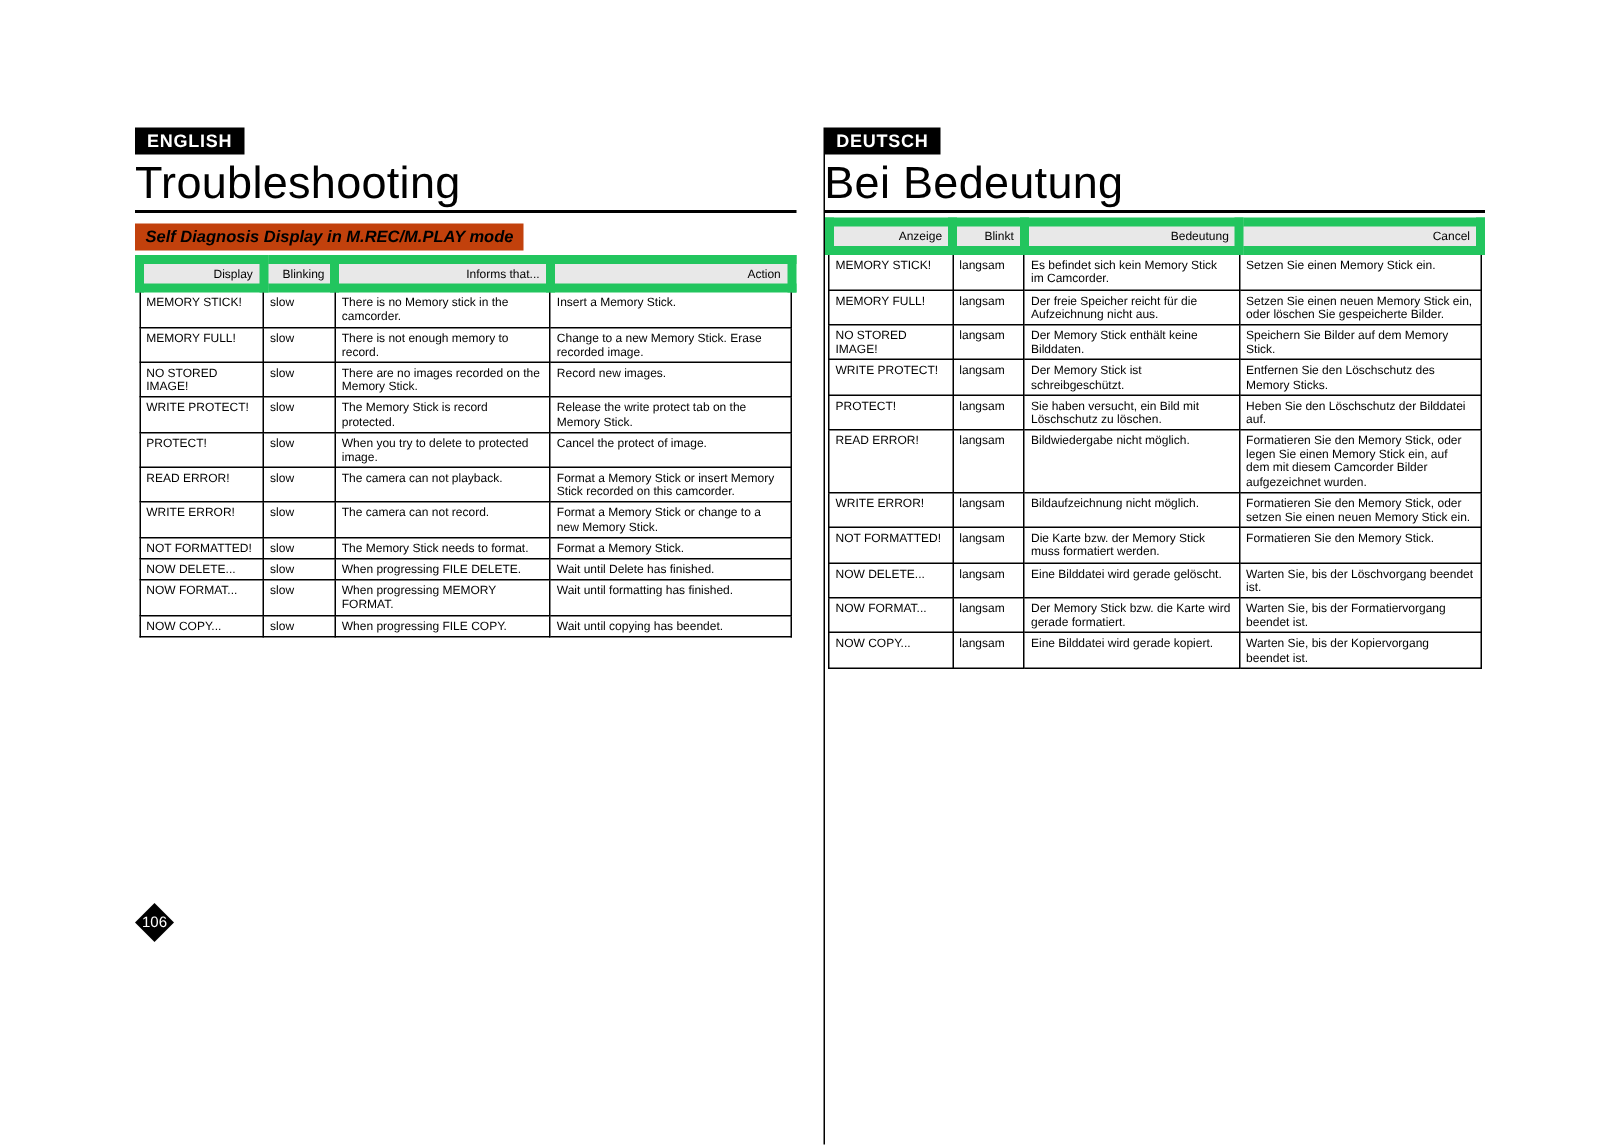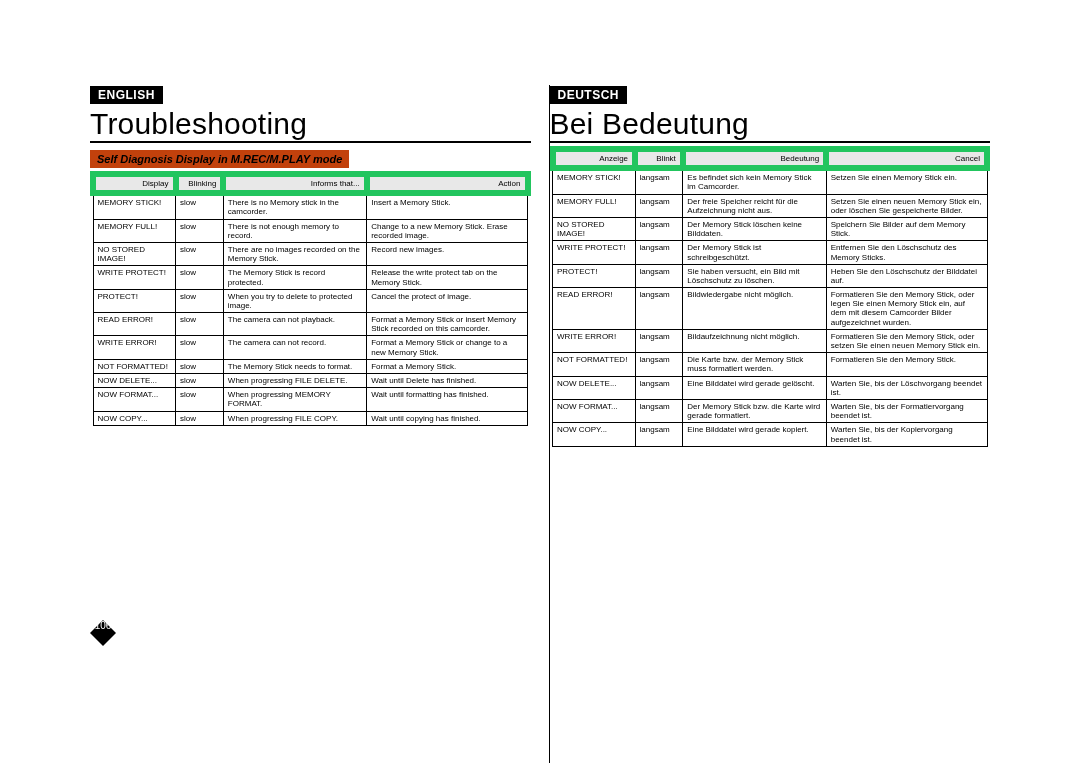--- a/index.html
+++ b/index.html
@@ -77,25 +77,25 @@
     vertical-align: top;
     font-size: 8px;
   }
   .c1 { width: 19%; }
   .c2 { width: 11%; margin-left: 24px; }
   .c3 { width: 33%; margin-top: 30px; }
   .c4 { width: 37%; }
   .page-num {
     position: absolute;
     left: 90px;
-    bottom: 117px;
+    bottom: 135px;
     width: 26px;
     height: 26px;
     display: flex;
-    align-items: flex-start;
+    align-items: center;
     justify-content: center;
     font-size: 10px;
     color: #fff;
   }
   .page-num svg {
     position: absolute;
     top:0; left:0;
   }
   .page-num span {
     position: relative;
@@ -178,21 +178,21 @@
           <tr>
             <td>NOW FORMAT...</td>
             <td>slow</td>
             <td>When progressing MEMORY FORMAT.</td>
             <td>Wait until formatting has finished.</td>
           </tr>
           <tr>
             <td>NOW COPY...</td>
             <td>slow</td>
             <td>When progressing FILE COPY.</td>
-            <td>Wait until copying has finished.</td>
+            <td>Wait until copying has beendet.</td>
           </tr>
         </tbody>
     </table>
   </div>
 
   <div class="col col-right">
     <div class="lang-badge">DEUTSCH</div>
     <h1 class="title">Bei Bedeutung</h1>
     <table class="diag">
       <thead>
@@ -212,21 +212,21 @@
           </tr>
           <tr>
             <td>MEMORY FULL!</td>
             <td>langsam</td>
             <td>Der freie Speicher reicht für die Aufzeichnung nicht aus.</td>
             <td>Setzen Sie einen neuen Memory Stick ein, oder löschen Sie gespeicherte Bilder.</td>
           </tr>
           <tr>
             <td>NO STORED IMAGE!</td>
             <td>langsam</td>
-            <td>Der Memory Stick löschen keine Bilddaten.</td>
+            <td>Der Memory Stick enthält keine Bilddaten.</td>
             <td>Speichern Sie Bilder auf dem Memory Stick.</td>
           </tr>
           <tr>
             <td>WRITE PROTECT!</td>
             <td>langsam</td>
             <td>Der Memory Stick ist schreibgeschützt.</td>
             <td>Entfernen Sie den Löschschutz des Memory Sticks.</td>
           </tr>
           <tr>
             <td>PROTECT!</td>

